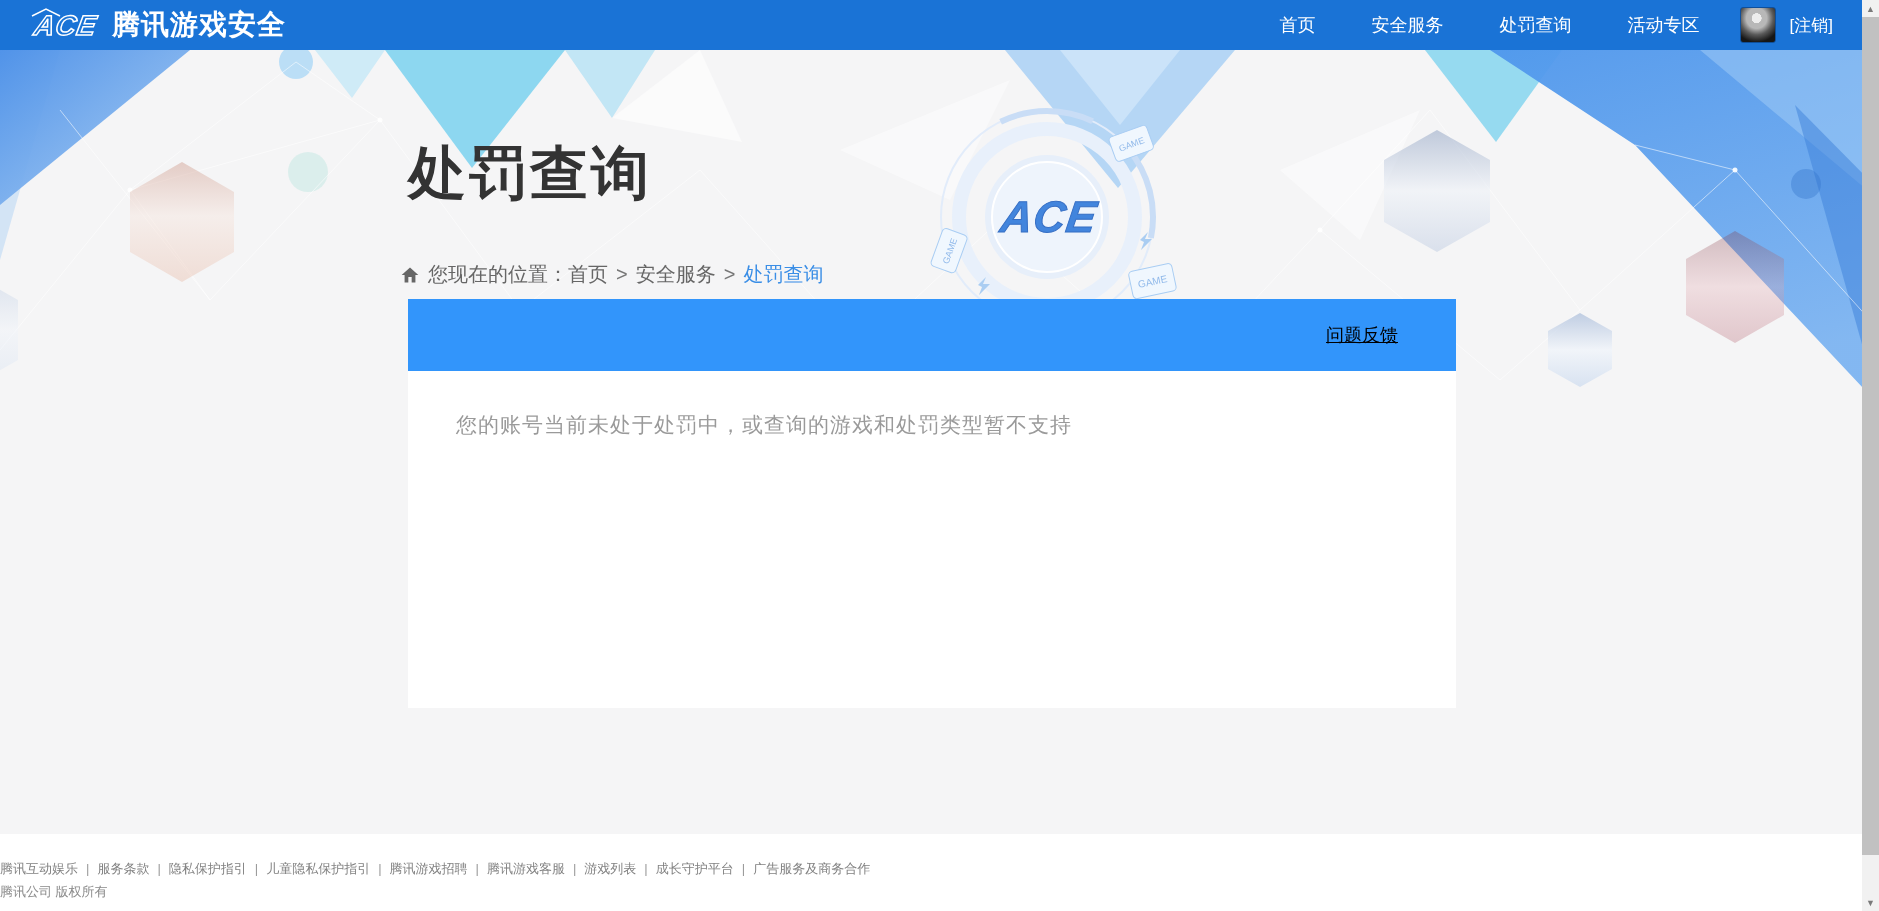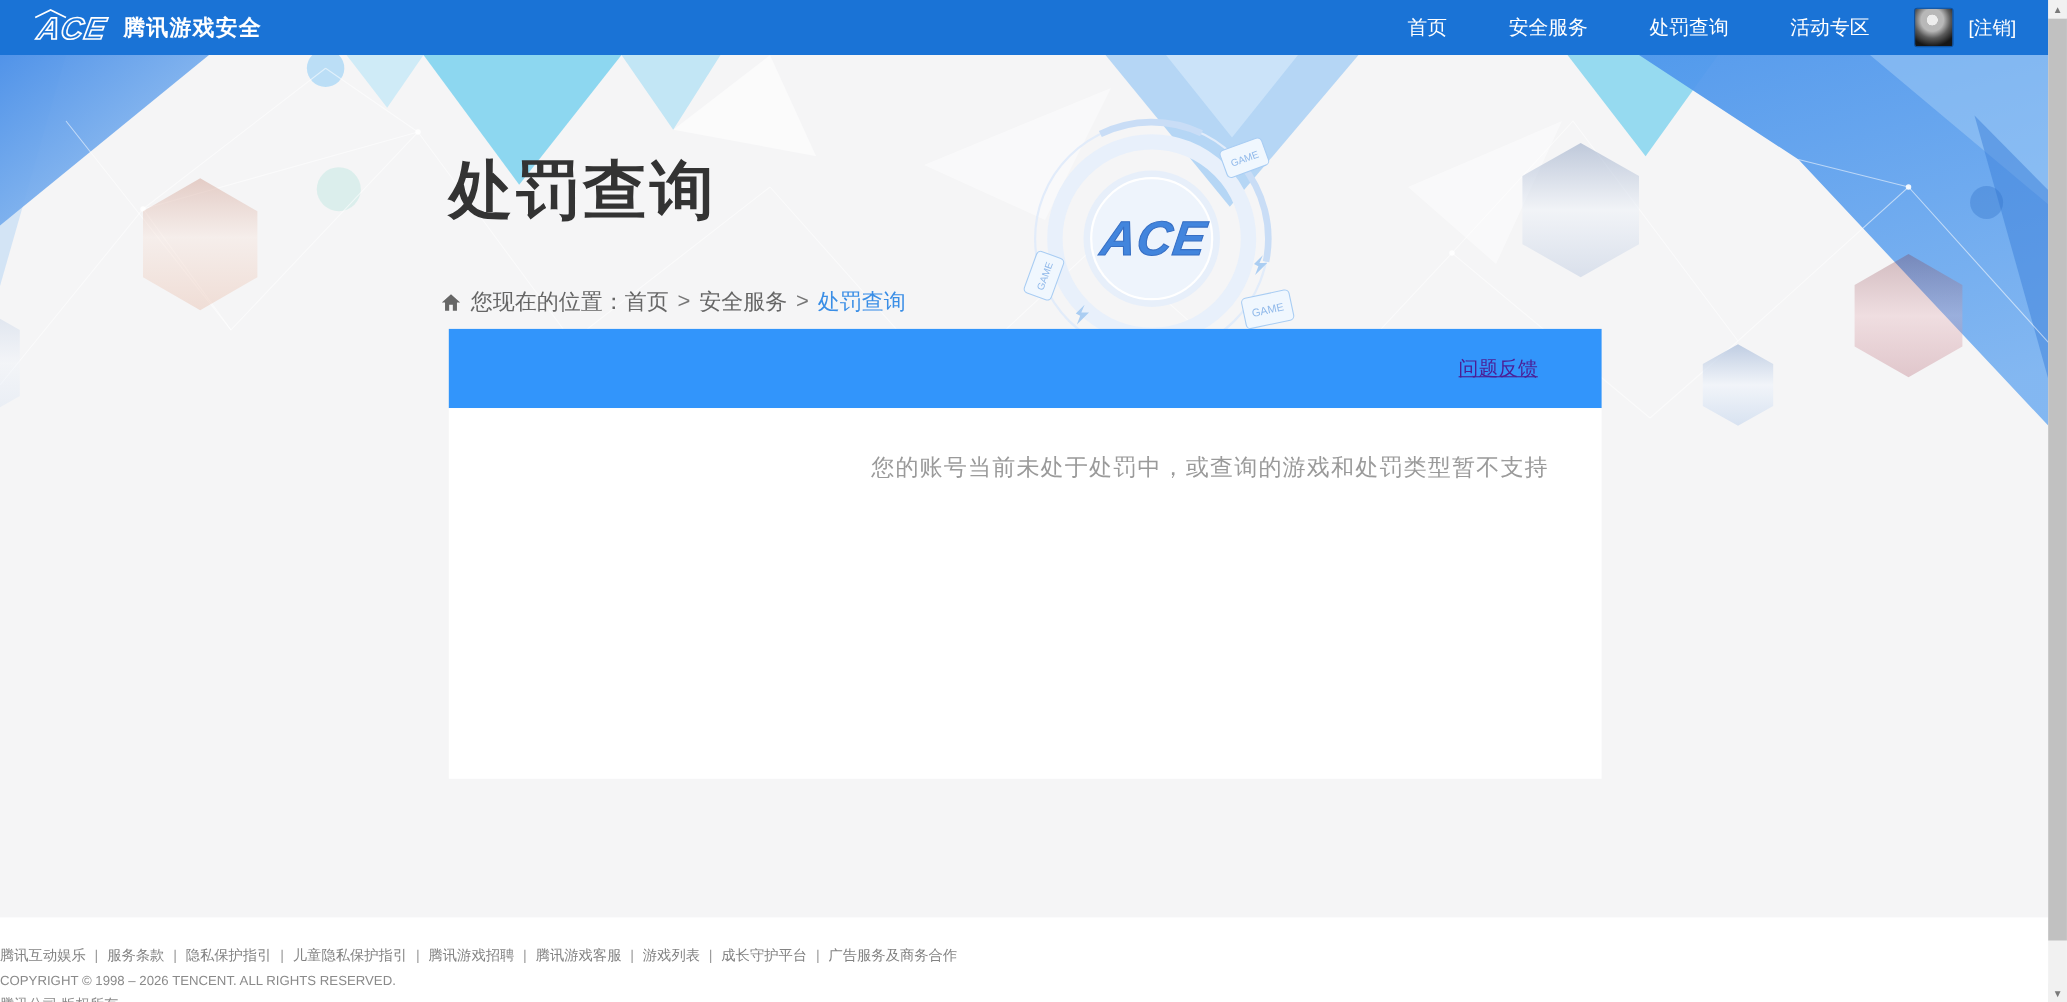--- a/index.html
+++ b/index.html
@@ -10,21 +10,21 @@
   }
   .page{position:relative;width:1879px;height:911px;background:#f5f5f6;overflow:hidden;}
 
   
   .top-nav{
     position:absolute;top:0;left:0;right:0;height:50px;background:#1a73d6;
     display:flex;align-items:center;justify-content:space-between;
     padding:0 46px 0 26px;box-sizing:border-box;z-index:5;
   }
   .brand{display:flex;align-items:center;cursor:pointer;}
-  .brand-title{color:#fff;font-size:20px;font-weight:bold;margin-left:10px;letter-spacing:1px;}
+  .brand-title{color:#fff;font-size:28px;font-weight:bold;margin-left:10px;letter-spacing:1px;}
   .nav-right{display:flex;align-items:center;}
   .nav-item{color:#fff;font-size:18px;text-decoration:none;margin-left:56px;cursor:pointer;}
   .avatar{
     width:36px;height:36px;border-radius:3px;margin-left:40px;cursor:pointer;
     background:
       radial-gradient(circle at 46% 30%, #ededed 0 16%, #b8b8b8 17% 34%, #5a5a5a 55%, #161616 80%);
     border:1px solid #0e4f9b;box-sizing:border-box;
   }
   .logout{color:#ffffff;font-size:17px;text-decoration:none;margin-left:14px;cursor:pointer;}
 
@@ -41,22 +41,22 @@
   .breadcrumb .home-ico{margin-right:8px;display:inline-flex;}
   .crumb-link{color:#666;text-decoration:none;cursor:pointer;}
   .crumb-sep{margin:0 8px;color:#777;}
   .crumb-current{color:#3a8ee6;}
 
   
   .panel{position:absolute;left:408px;top:299px;width:1048px;z-index:2;}
   .panel-header{
     height:72px;background:#3295fb;display:flex;align-items:center;justify-content:flex-end;
   }
-  .feedback{color:#4c1d95;font-size:18px;text-decoration:underline;margin-right:58px;cursor:pointer;}
-  .panel-body{background:#ffffff;height:337px;box-sizing:border-box;padding:40px 48px;text-align:right;}
+  .feedback{color:#000000;font-size:18px;text-decoration:underline;margin-right:58px;cursor:pointer;}
+  .panel-body{background:#ffffff;height:337px;box-sizing:border-box;padding:40px 48px;}
   .result-message{margin:0;font-size:21px;color:#9a9a9a;letter-spacing:1px;}
 
   
   .footer{
     position:absolute;left:0;right:0;top:834px;height:77px;background:#ffffff;
     text-align:left;box-sizing:border-box;padding-top:26px;z-index:2;
   }
   .footer-links{font-size:13px;color:#828282;line-height:18px;}
   .footer-link{color:#828282;text-decoration:none;cursor:pointer;}
   .f-sep{margin:0 8px;color:#9a9a9a;}
@@ -218,21 +218,20 @@
     </div>
     <div class="panel-body">
       <p class="result-message">您的账号当前未处于处罚中，或查询的游戏和处罚类型暂不支持</p>
     </div>
   </section>
 
   <footer class="footer">
     <div class="footer-links">
       <a class="footer-link">腾讯互动娱乐</a><span class="f-sep">|</span><a class="footer-link">服务条款</a><span class="f-sep">|</span><a class="footer-link">隐私保护指引</a><span class="f-sep">|</span><a class="footer-link">儿童隐私保护指引</a><span class="f-sep">|</span><a class="footer-link">腾讯游戏招聘</a><span class="f-sep">|</span><a class="footer-link">腾讯游戏客服</a><span class="f-sep">|</span><a class="footer-link">游戏列表</a><span class="f-sep">|</span><a class="footer-link">成长守护平台</a><span class="f-sep">|</span><a class="footer-link">广告服务及商务合作</a>
     </div>
-    <div class="copyright">COPYRIGHT © 1998 – 2026 TENCENT. ALL RIGHTS RESERVED.</div>
     <div class="company">腾讯公司 版权所有</div>
   </footer>
 
   <div class="scrollbar">
     <div class="scroll-arrow up">▲</div>
     <div class="scroll-thumb"></div>
     <div class="scroll-arrow down">▼</div>
   </div>
 
 </div>

